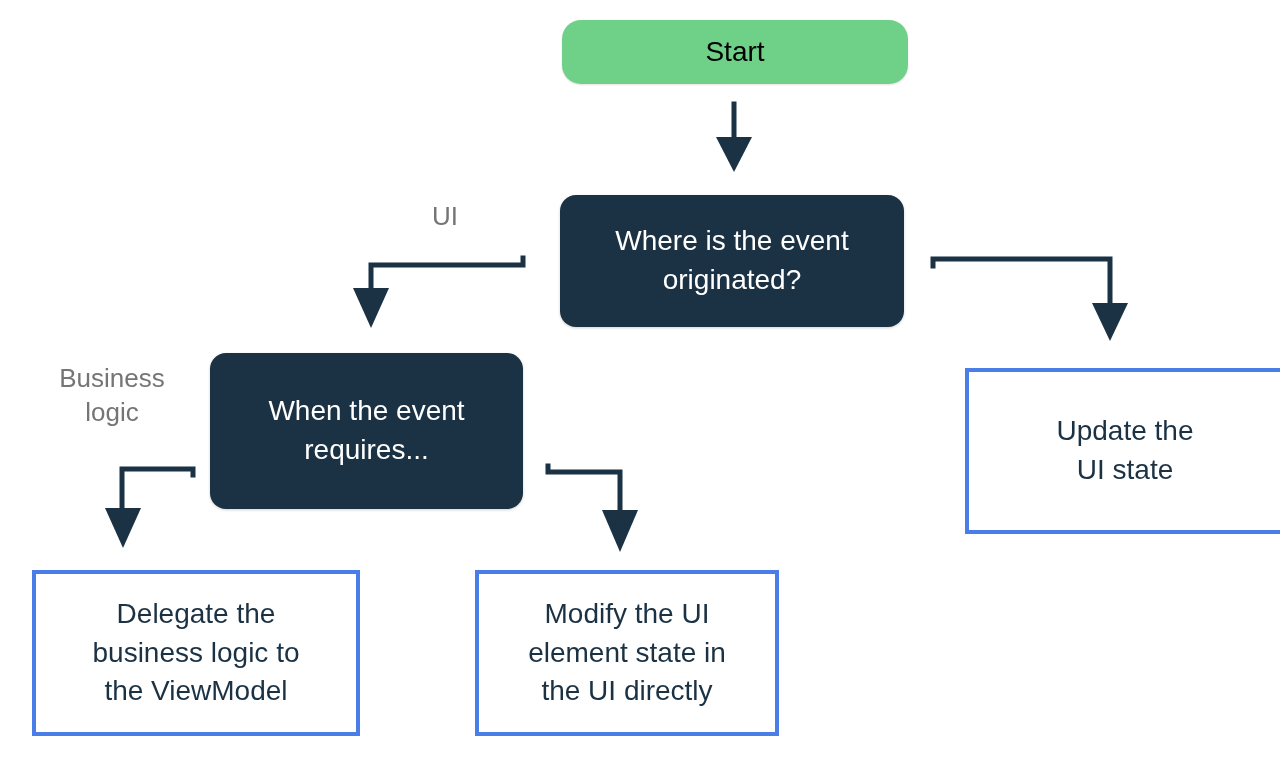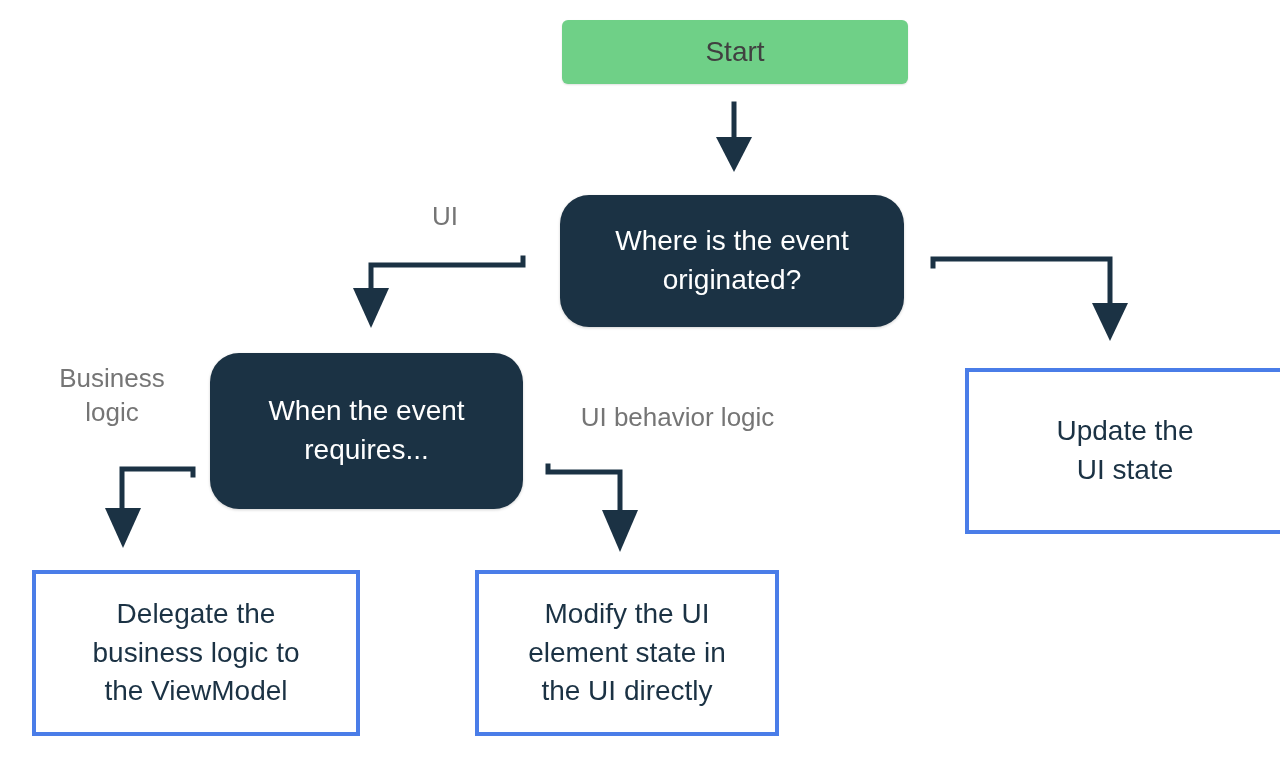--- a/index.html
+++ b/index.html
@@ -23,28 +23,28 @@
   .node{
     position:absolute;
     display:flex;align-items:center;justify-content:center;
     text-align:center;
     white-space:pre-line;
     line-height:1.38;
   }
   .node-start{
     left:562px;top:20px;width:346px;height:64px;
     background:var(--green);
-    border-radius:6px;
-    color:#404040;
+    border-radius:19px;
+    color:#000000;
     font-size:28px;
     box-shadow:0 1px 2px rgba(0,0,0,0.12);
   }
   .node-navy{
     background:var(--navy);
-    border-radius:29px;
+    border-radius:16px;
     color:#FFFFFF;
     font-size:28px;
     box-shadow:0 1px 3px rgba(0,0,0,0.18);
   }
   .node-question{left:560px;top:195px;width:344px;height:132px;}
   .node-decision{left:210px;top:353px;width:313px;height:156px;}
   .node-outcome{
     background:#FFFFFF;
     border:4px solid var(--blue);
     color:var(--navy);
@@ -127,15 +127,14 @@
 
   <div class="node node-outcome node-update">Update the
 UI state</div>
 
   <div class="branch-label label-ui">UI</div>
 
 
   <div class="branch-label label-business">Business
 logic</div>
 
-  <div class="branch-label label-ui-behavior">UI behavior logic</div>
 
 </div>
 
 </body></html>

